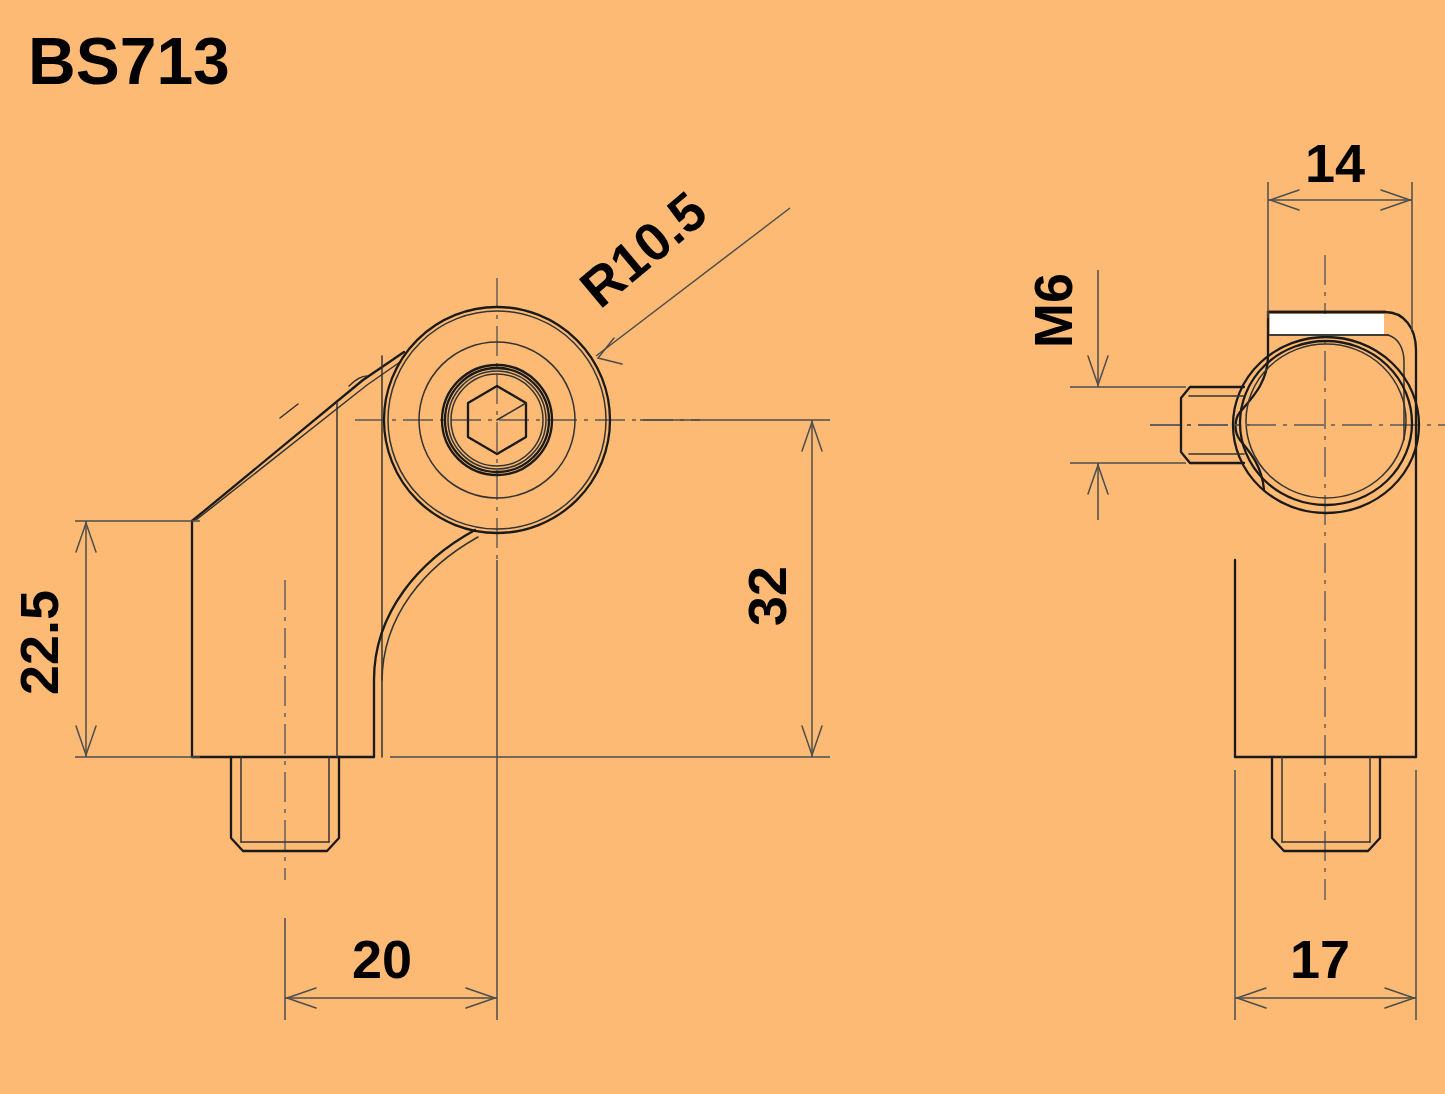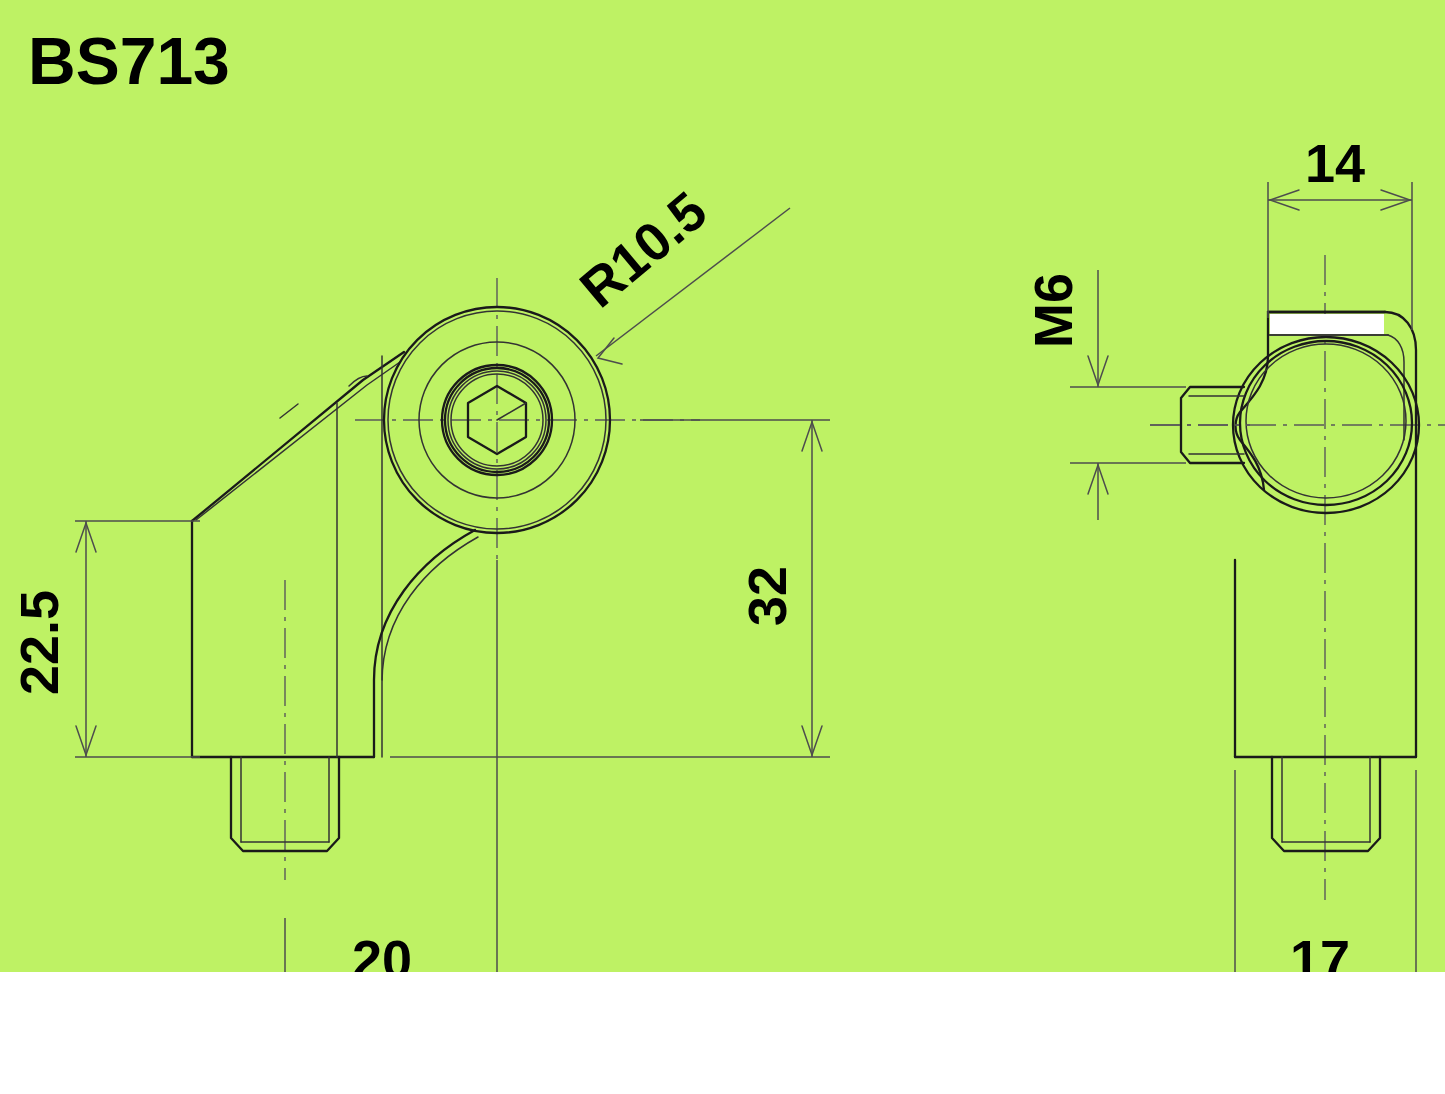--- a/index.html
+++ b/index.html
@@ -6,22 +6,22 @@
     margin: 0;
     padding: 0;
     background: #ffffff;
   }
   body {
     font-family: "Liberation Sans", sans-serif;
   }
   #sheet {
     position: relative;
     width: 1445px;
-    height: 972px;
-    background: #bef264;
+    height: 1094px;
+    background: #fdba74;
     overflow: hidden;
   }
   #sheet svg {
     position: absolute;
     left: 0;
     top: 0;
     display: block;
   }
   .title-text {
     font-family: "Liberation Sans", sans-serif;

